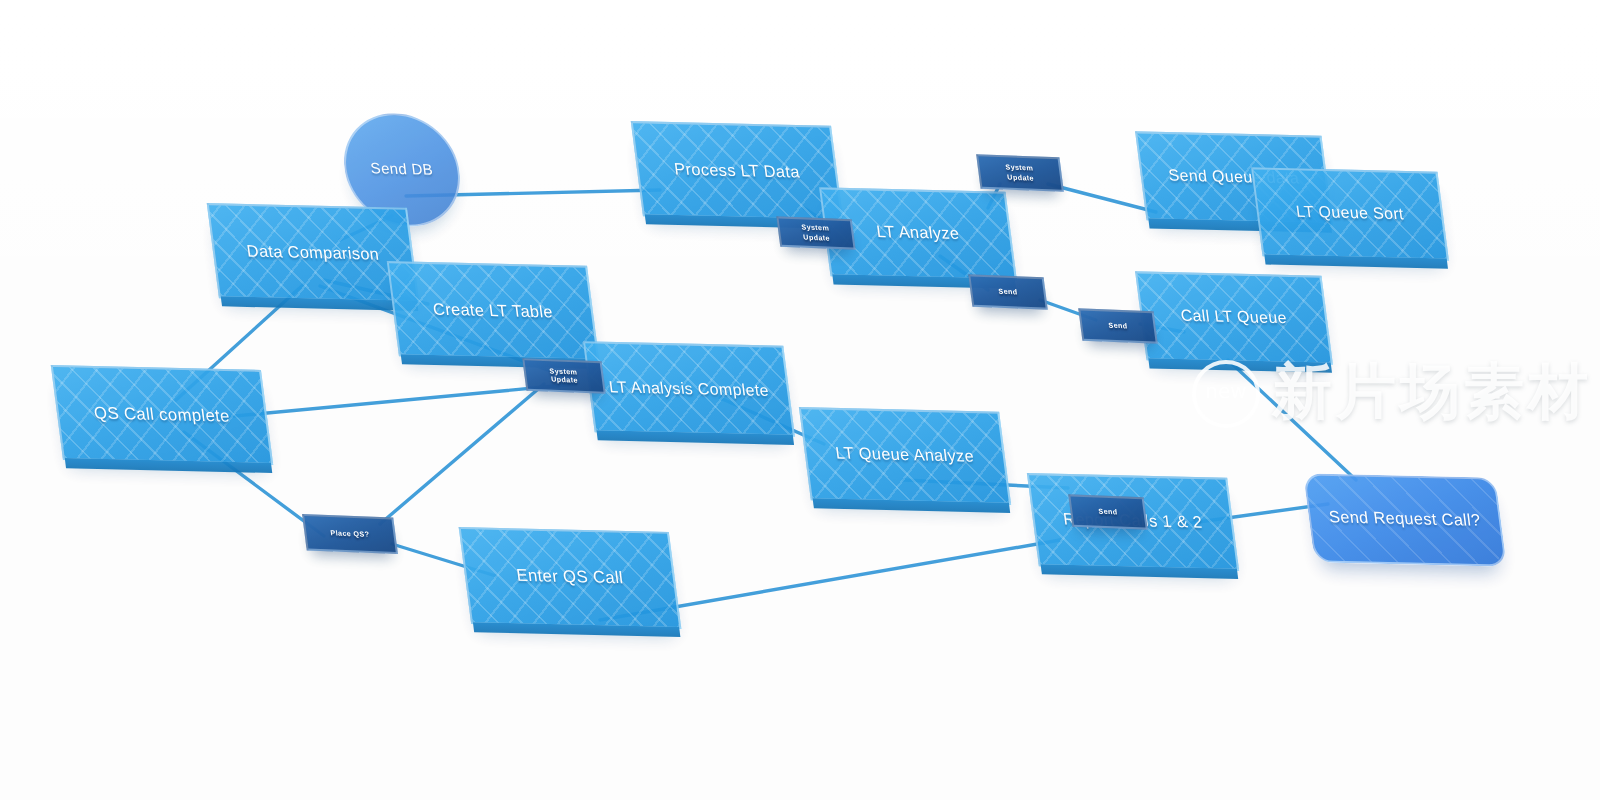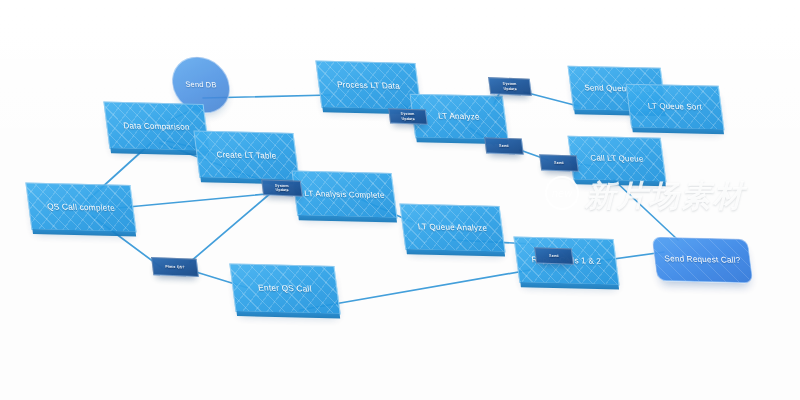--- a/index.html
+++ b/index.html
@@ -83,23 +83,23 @@
     box-shadow:0 7px 9px -4px rgba(30,80,150,.35);
     opacity:.93;
   }
   .rounded:before{
     content:"";position:absolute;inset:0;border-radius:9px;
     background-image:repeating-linear-gradient(48deg,rgba(255,255,255,.14) 0 1px,transparent 1px 10px);
   }
 
   
   .wm{
-    position:absolute;left:545px;top:176px;
-    display:flex;gap:6px;
-    pointer-events:none;user-select:none;font-style:italic;
+    position:absolute;left:596px;top:176px;
+    display:flex;align-items:center;gap:6px;
+    pointer-events:none;user-select:none;
   }
   .wm-badge{
     width:30px;height:30px;border-radius:50%;
     border:2px solid rgba(255,255,255,.88);
     display:flex;align-items:center;justify-content:center;
     font-size:10px;color:rgba(255,255,255,.92);
     font-family:"DejaVu Sans",sans-serif;
   }
   .wm-cn{
     font-size:30px;font-weight:700;color:rgba(255,255,255,.86);

